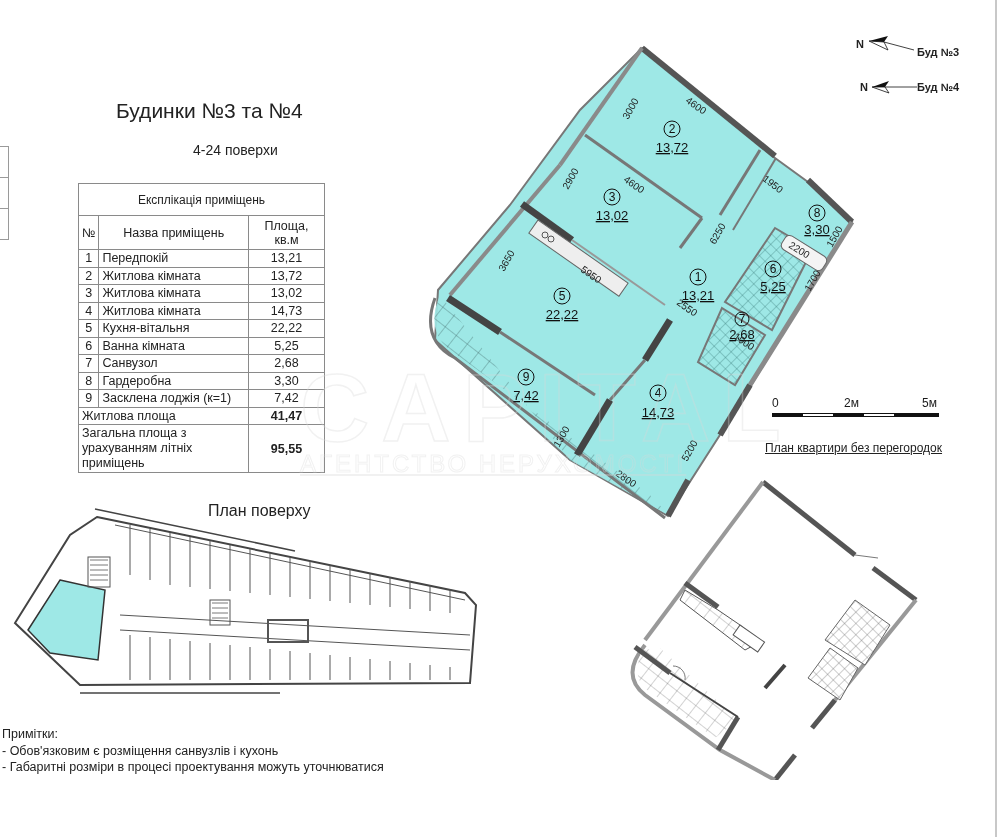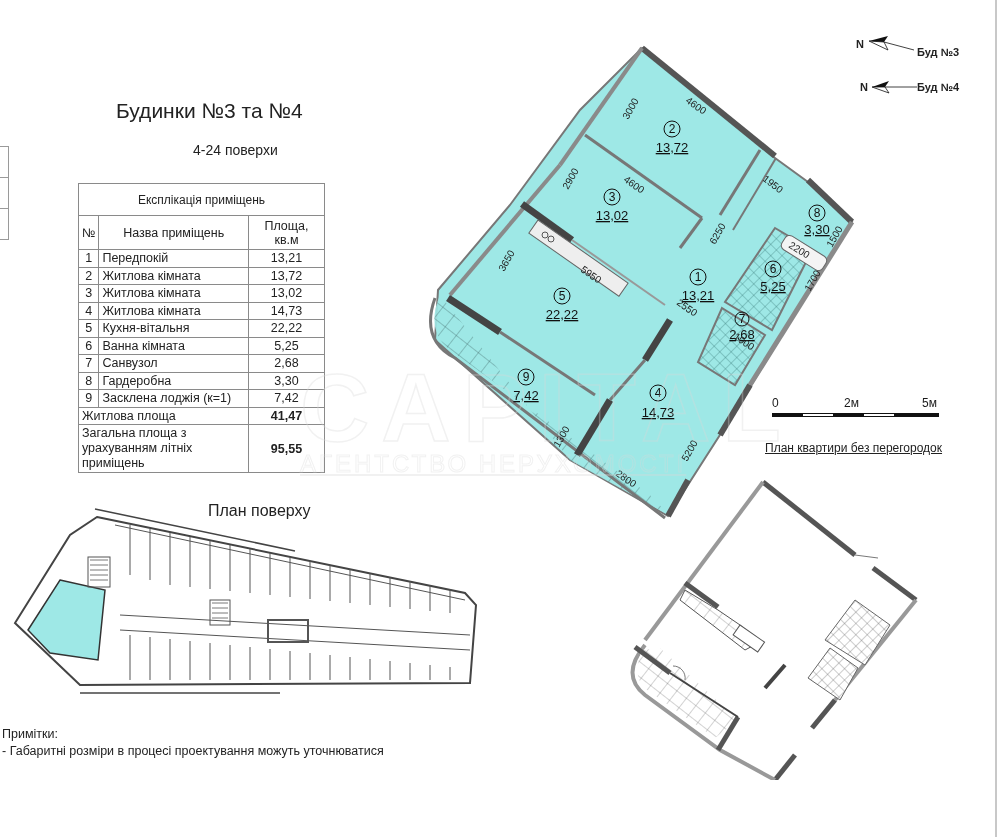--- a/index.html
+++ b/index.html
@@ -321,14 +321,15 @@
   <rect x="150" y="155" width="30" height="12" transform="rotate(35 150 155)" fill="#fff" stroke="#555"></rect>
   <line x1="195" y1="195" x2="175" y2="218" stroke="#444" stroke-width="4"></line>
   <polygon points="265,130 300,155 275,195 235,170" fill="url(#tile2)" stroke="#666"></polygon>
   <polygon points="240,178 268,198 250,230 218,208" fill="url(#tile2)" stroke="#666"></polygon>
   <path d="M265,85 L288,88" stroke="#555" stroke-width="0.8" fill="none"></path>
   <path d="M83,196 A12,12 0 0 1 95,210" stroke="#555" stroke-width="0.8" fill="none"></path>
 </svg>
 
 <div class="notes">
   <div>Примітки:</div>
+  <div>- Обов'язковим є розміщення санвузлів і кухонь</div>
   <div>- Габаритні розміри в процесі проектування можуть уточнюватися</div>
 </div>
 
 </body></html>

